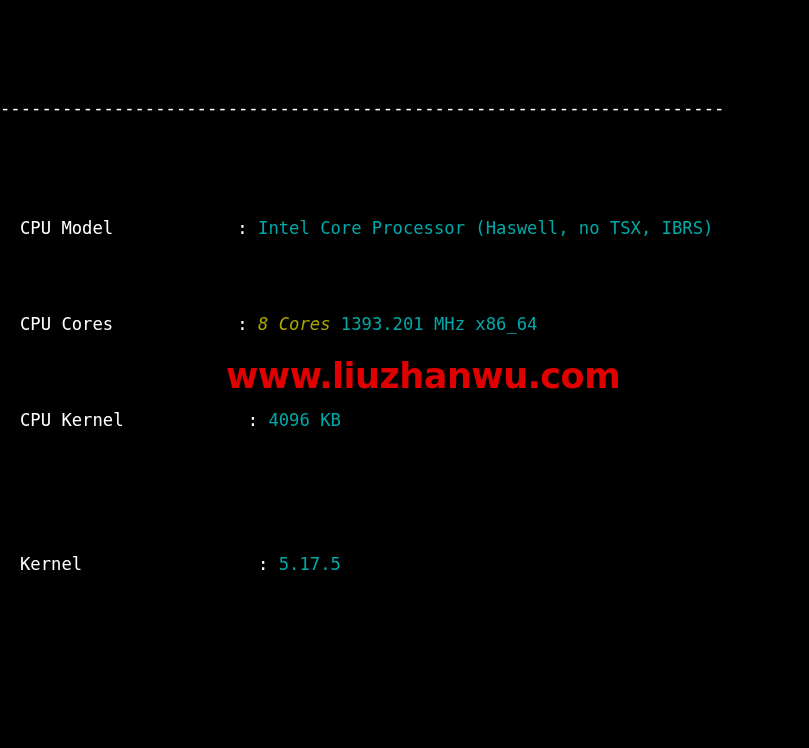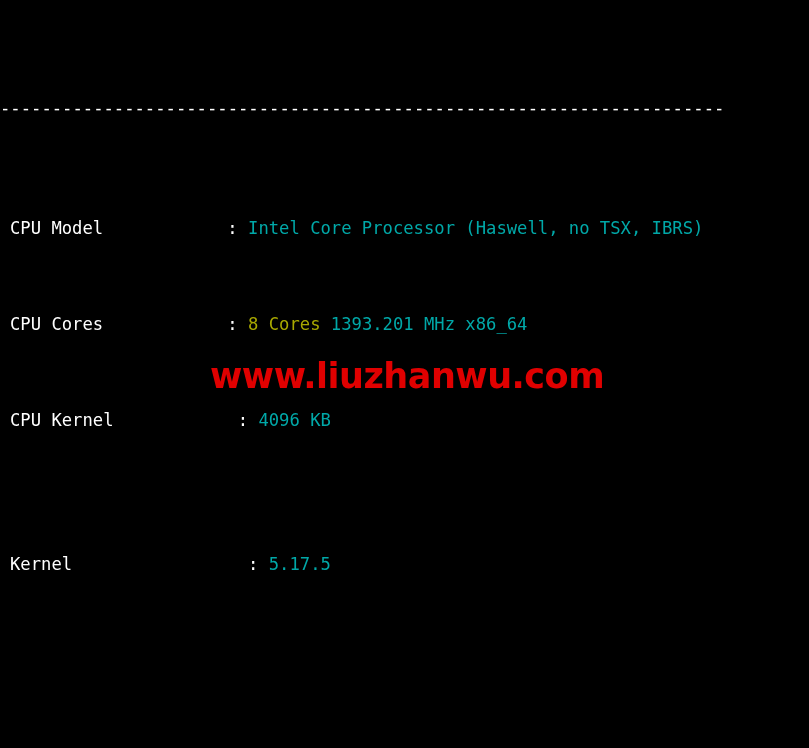--- a/index.html
+++ b/index.html
@@ -28,41 +28,41 @@
     padding: 0;
     box-sizing: border-box;
   }
   .row {
     height: 24px;
     line-height: 24px;
     white-space: pre;
     font-size: 17.2px;
     overflow: visible;
   }
-  .pad-left { padding-left: 10px; }
+  .pad-left { padding-left: 20px; }
 
   
   .divider {
     height: 24px;
     line-height: 24px;
     color: #ffffff;
     white-space: pre;
     overflow: hidden;
     font-size: 17.2px;
     padding-left: 0px;
   }
 
   .label   { color: #ffffff; }
   .sep     { color: #ffffff; }
   .cyan    { color: #00a8a8; }
-  .yellow  { color: #a8a800; }
+  .yellow  { color: #a8a800; font-style: italic; }
 
   #watermark {
     position: absolute;
-    left: 210px;
+    left: 226px;
     top: 358px;
     font-family: "DejaVu Sans", "Liberation Sans", sans-serif;
     font-size: 35px;
     font-weight: bold;
     color: #e00000;
     letter-spacing: -0.5px;
     white-space: pre;
     pointer-events: none;
     line-height: 36px;
   }

